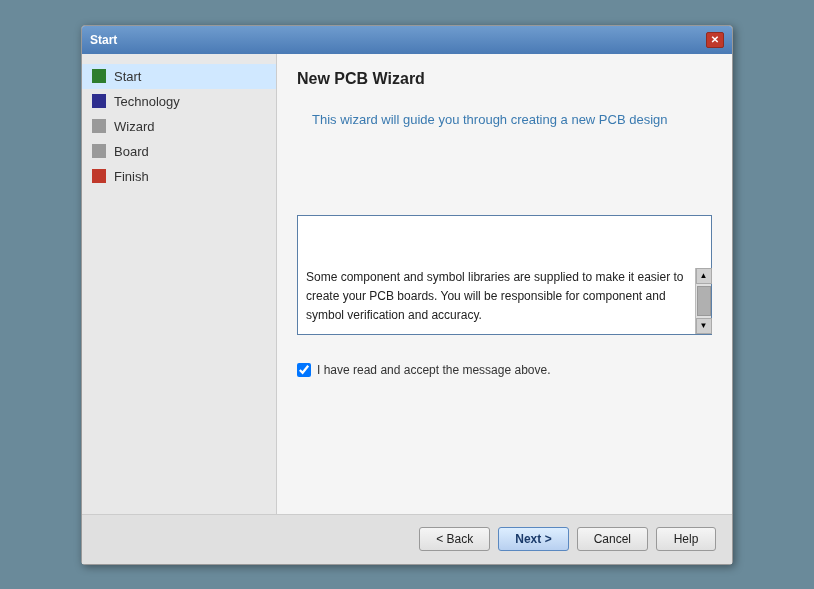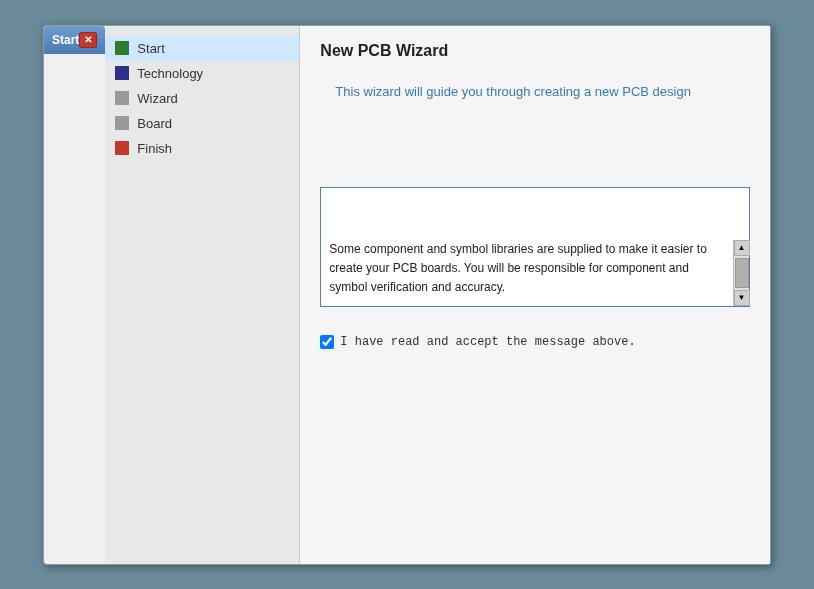--- a/index.html
+++ b/index.html
@@ -7,28 +7,28 @@
       background: #6a8a9a;
       display: flex;
       align-items: center;
       justify-content: center;
       width: 814px;
       height: 589px;
       font-family: 'Segoe UI', Tahoma, Geneva, Verdana, sans-serif;
       font-size: 13px;
     }
     .window {
-      width: 728px;
+      width: 652px;
       height: 540px;
       background: #f0f0f0;
       border: 1px solid #999;
       border-radius: 4px;
       box-shadow: 2px 2px 8px rgba(0,0,0,0.4);
       display: flex;
-      flex-direction: row;
+      flex-direction: column;
     }
     .title-bar {
       background: linear-gradient(to bottom, #6f9cce, #4a7ab5);
       color: white;
       padding: 5px 8px;
       display: flex;
       align-items: center;
       justify-content: space-between;
       border-radius: 3px 3px 0 0;
       height: 28px;
@@ -147,21 +147,20 @@
       gap: 6px;
       margin-top: 8px;
     }
     .checkbox-row input[type="checkbox"] {
       width: 14px;
       height: 14px;
     }
     .checkbox-label {
       font-size: 12px;
       color: #333;
-      font-family: Liberation Mono, monospace;
     }
     .footer {
       height: 50px;
       background: #e0e0e0;
       border-top: 1px solid #ccc;
       display: flex;
       align-items: center;
       justify-content: flex-end;
       padding: 0 16px;
       gap: 8px;
@@ -232,13 +231,19 @@
         </div>
       </div>
 
       <div class="checkbox-row">
         <input type="checkbox" id="acceptCheck" checked="" style="">
         <label class="checkbox-label" for="acceptCheck">I have read and accept the message above.</label>
       </div>
     </div>
   </div>
 
+  <div class="footer">
+    <button class="btn">&lt; Back</button>
+    <button class="btn btn-next">Next &gt;</button>
+    <button class="btn">Cancel</button>
+    <button class="btn">Help</button>
+  </div>
 </div>
 
 </body></html>

